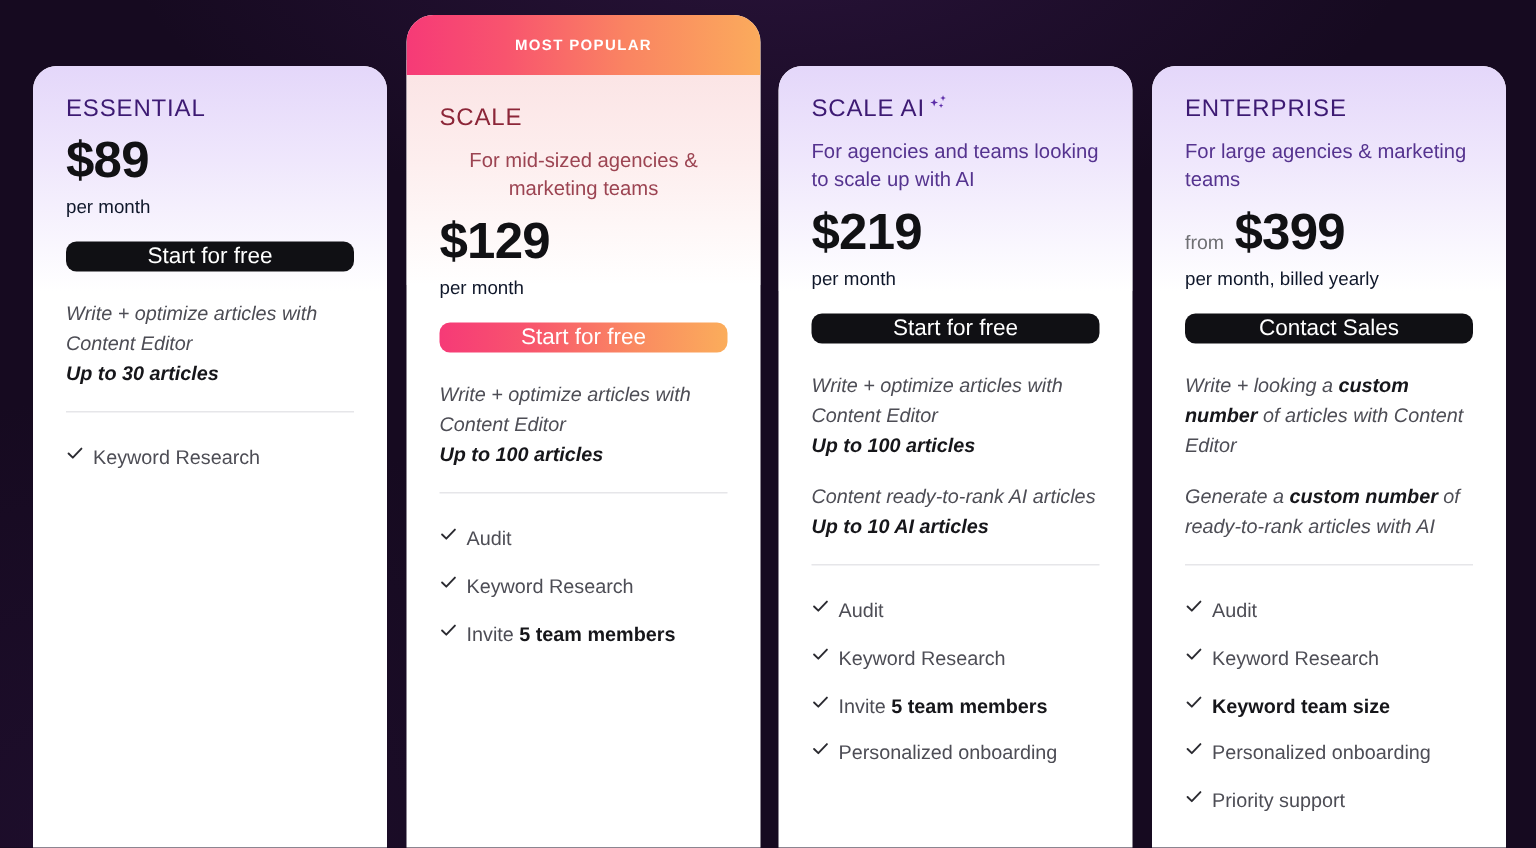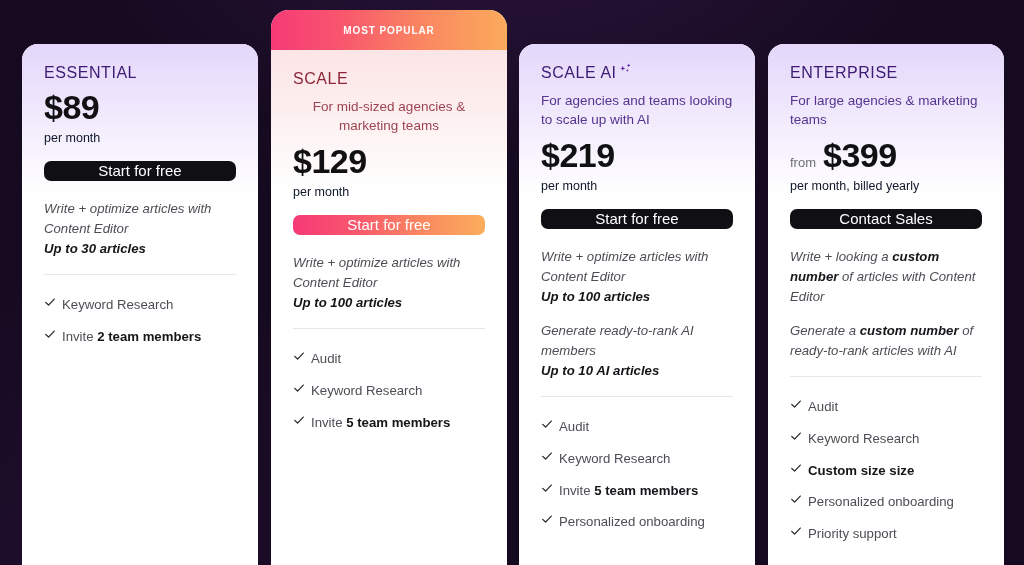--- a/index.html
+++ b/index.html
@@ -231,26 +231,20 @@
         <div class="blocks">
           <div class="block"><span>Write + optimize articles with Content Editor</span><br><b>Up to 30 articles</b></div>
         </div>
         <div class="divider"></div>
         <ul class="feature-list">
           <li>
             <span><svg class="check" viewBox="0 0 14 14" fill="none" aria-hidden="true">
                 <path d="M2 7.4 L5.3 10.6 L12 3.6" stroke="currentColor" stroke-width="1.5" stroke-linecap="round" stroke-linejoin="round"></path>
               </svg></span>
             <span><span>Keyword Research</span><b></b></span>
-          </li>
-          <li>
-            <span><svg class="check" viewBox="0 0 14 14" fill="none" aria-hidden="true">
-                <path d="M2 7.4 L5.3 10.6 L12 3.6" stroke="currentColor" stroke-width="1.5" stroke-linecap="round" stroke-linejoin="round"></path>
-              </svg></span>
-            <span><span>Invite </span><b>2 team members</b></span>
           </li>
         </ul>
       </div>
     </div>
     <div class="card popular" style="left: 271px;">
       <div class="badge">MOST POPULAR</div>
       <div class="wash"></div>
       <div class="card-body">
         <div class="plan-name">
           <span>SCALE</span>
@@ -299,21 +293,21 @@
             </svg></span>
         </div>
         <div class="plan-desc">For agencies and teams looking to scale up with AI</div>
         <div class="price-row">
           <span class="price">$219</span>
         </div>
         <div class="price-period">per month</div>
         <button class="cta">Start for free</button>
         <div class="blocks">
           <div class="block"><span>Write + optimize articles with Content Editor</span><br><b>Up to 100 articles</b></div>
-          <div class="block"><span>Generate ready-to-rank AI members</span><br><b>Up to 10 AI articles</b></div>
+          <div class="block"><span>Content ready-to-rank AI articles</span><br><b>Up to 10 AI articles</b></div>
         </div>
         <div class="divider"></div>
         <ul class="feature-list">
           <li>
             <span><svg class="check" viewBox="0 0 14 14" fill="none" aria-hidden="true">
                 <path d="M2 7.4 L5.3 10.6 L12 3.6" stroke="currentColor" stroke-width="1.5" stroke-linecap="round" stroke-linejoin="round"></path>
               </svg></span>
             <span><span>Audit</span><b></b></span>
           </li>
           <li>
@@ -365,21 +359,21 @@
           <li>
             <span><svg class="check" viewBox="0 0 14 14" fill="none" aria-hidden="true">
                 <path d="M2 7.4 L5.3 10.6 L12 3.6" stroke="currentColor" stroke-width="1.5" stroke-linecap="round" stroke-linejoin="round"></path>
               </svg></span>
             <span><span>Keyword Research</span><b></b></span>
           </li>
           <li>
             <span><svg class="check" viewBox="0 0 14 14" fill="none" aria-hidden="true">
                 <path d="M2 7.4 L5.3 10.6 L12 3.6" stroke="currentColor" stroke-width="1.5" stroke-linecap="round" stroke-linejoin="round"></path>
               </svg></span>
-            <span><span></span><b>Custom size size</b></span>
+            <span><span></span><b>Keyword team size</b></span>
           </li>
           <li>
             <span><svg class="check" viewBox="0 0 14 14" fill="none" aria-hidden="true">
                 <path d="M2 7.4 L5.3 10.6 L12 3.6" stroke="currentColor" stroke-width="1.5" stroke-linecap="round" stroke-linejoin="round"></path>
               </svg></span>
             <span><span>Personalized onboarding</span><b></b></span>
           </li>
           <li>
             <span><svg class="check" viewBox="0 0 14 14" fill="none" aria-hidden="true">
                 <path d="M2 7.4 L5.3 10.6 L12 3.6" stroke="currentColor" stroke-width="1.5" stroke-linecap="round" stroke-linejoin="round"></path>

